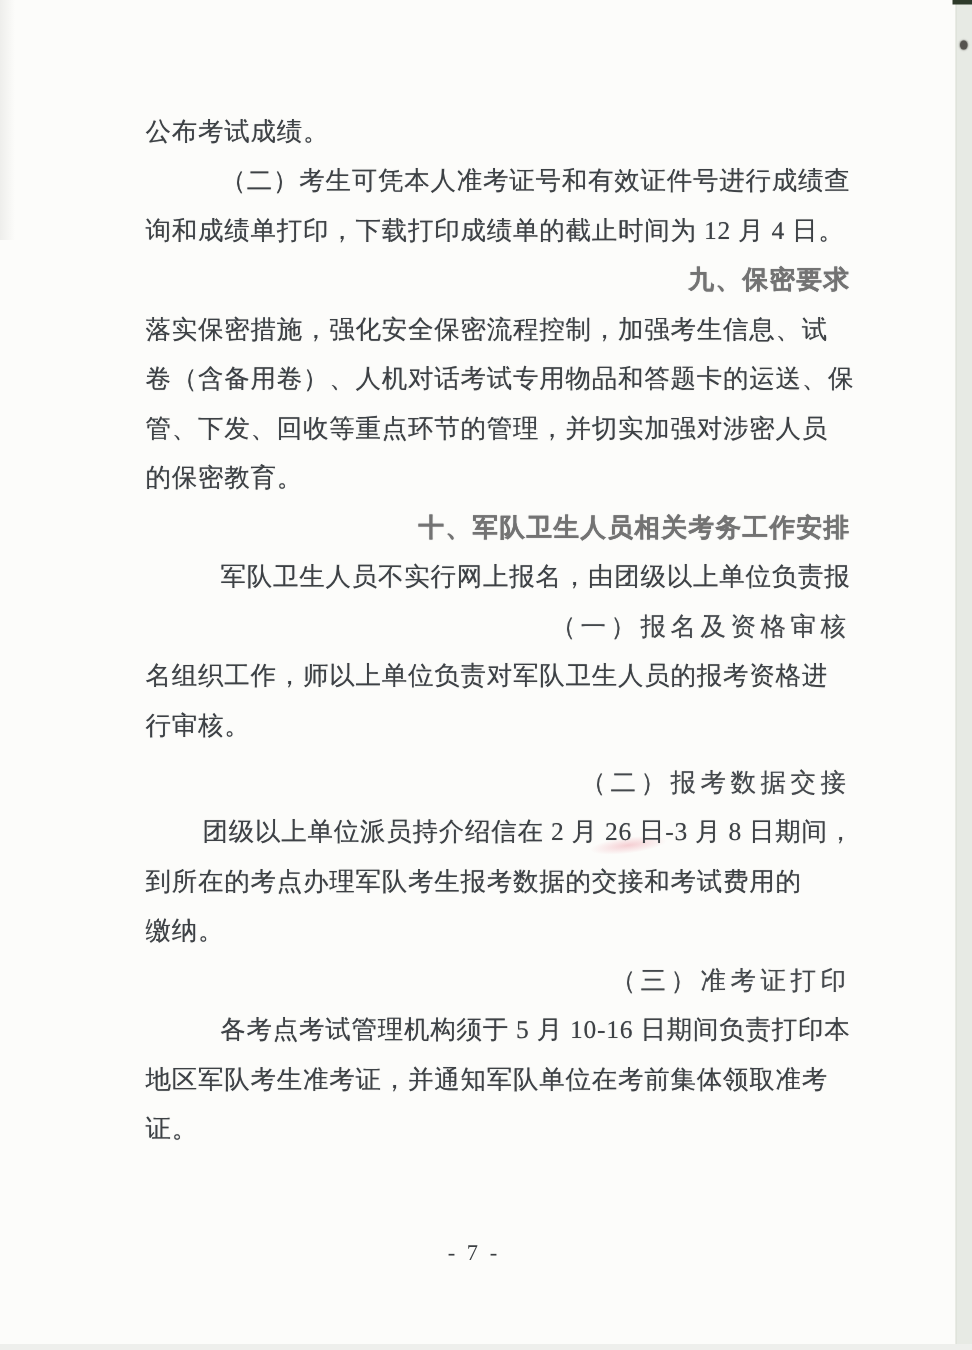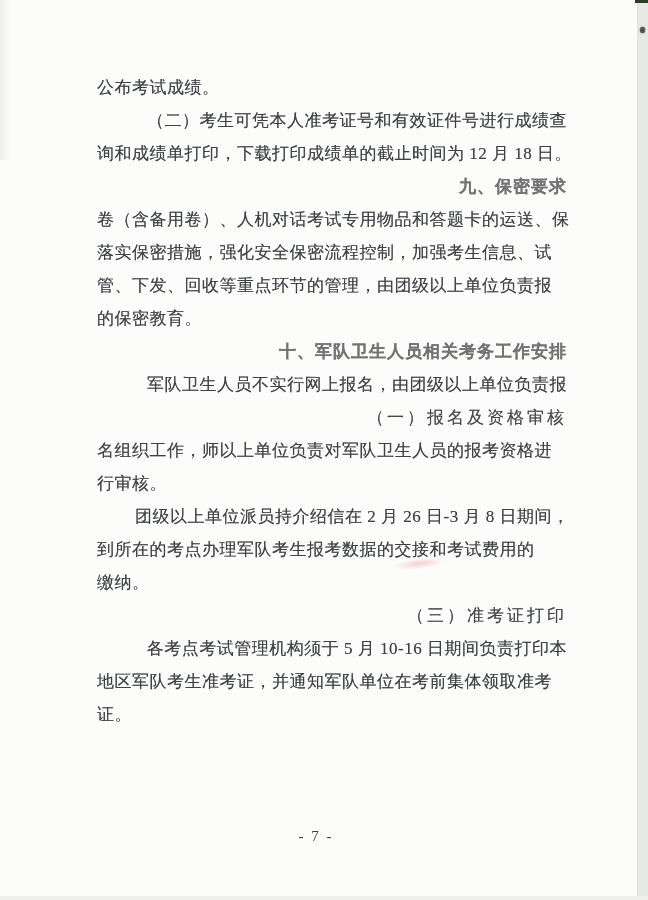--- a/index.html
+++ b/index.html
@@ -110,31 +110,32 @@
   <div class="left-shade"></div>
   <div class="edge-right"></div>
   <div class="corner-mark"></div>
   <div class="speck"></div>
   <div class="smudge-pink"></div>
   <div class="bottom-strip"></div>
 
   <div class="textblock">
     <div class="line">公布考试成绩。</div>
     <div class="line indent">（二）考生可凭本人准考证号和有效证件号进行成绩查</div>
-    <div class="line">询和成绩单打印，下载打印成绩单的截止时间为 12 月 18 日。</div>
+    <div class="line">询和成绩单打印，下载打印成绩单的截止时间为 12 月 4 日。</div>
     <div class="line indent heading">九、保密要求</div>
+    <div class="line">落实保密措施，强化安全保密流程控制，加强考生信息、试</div>
     <div class="line">卷（含备用卷）、人机对话考试专用物品和答题卡的运送、保</div>
-    <div class="line">落实保密措施，强化安全保密流程控制，加强考生信息、试</div>
-    <div class="line">管、下发、回收等重点环节的管理，由团级以上单位负责报</div>
+    <div class="line">管、下发、回收等重点环节的管理，并切实加强对涉密人员</div>
     <div class="line">的保密教育。</div>
     <div class="line indent heading">十、军队卫生人员相关考务工作安排</div>
     <div class="line indent">军队卫生人员不实行网上报名，由团级以上单位负责报</div>
     <div class="line indent subheading">（一）报名及资格审核</div>
     <div class="line">名组织工作，师以上单位负责对军队卫生人员的报考资格进</div>
     <div class="line">行审核。</div>
+    <div class="line indent subheading gap-before">（二）报考数据交接</div>
     <div class="line indent">团级以上单位派员持介绍信在 2 月 26 日-3 月 8 日期间，</div>
     <div class="line">到所在的考点办理军队考生报考数据的交接和考试费用的</div>
     <div class="line">缴纳。</div>
     <div class="line indent subheading">（三）准考证打印</div>
     <div class="line indent">各考点考试管理机构须于 5 月 10-16 日期间负责打印本</div>
     <div class="line">地区军队考生准考证，并通知军队单位在考前集体领取准考</div>
     <div class="line">证。</div>
   </div>
 
   <div class="page-number">- 7 -</div>

